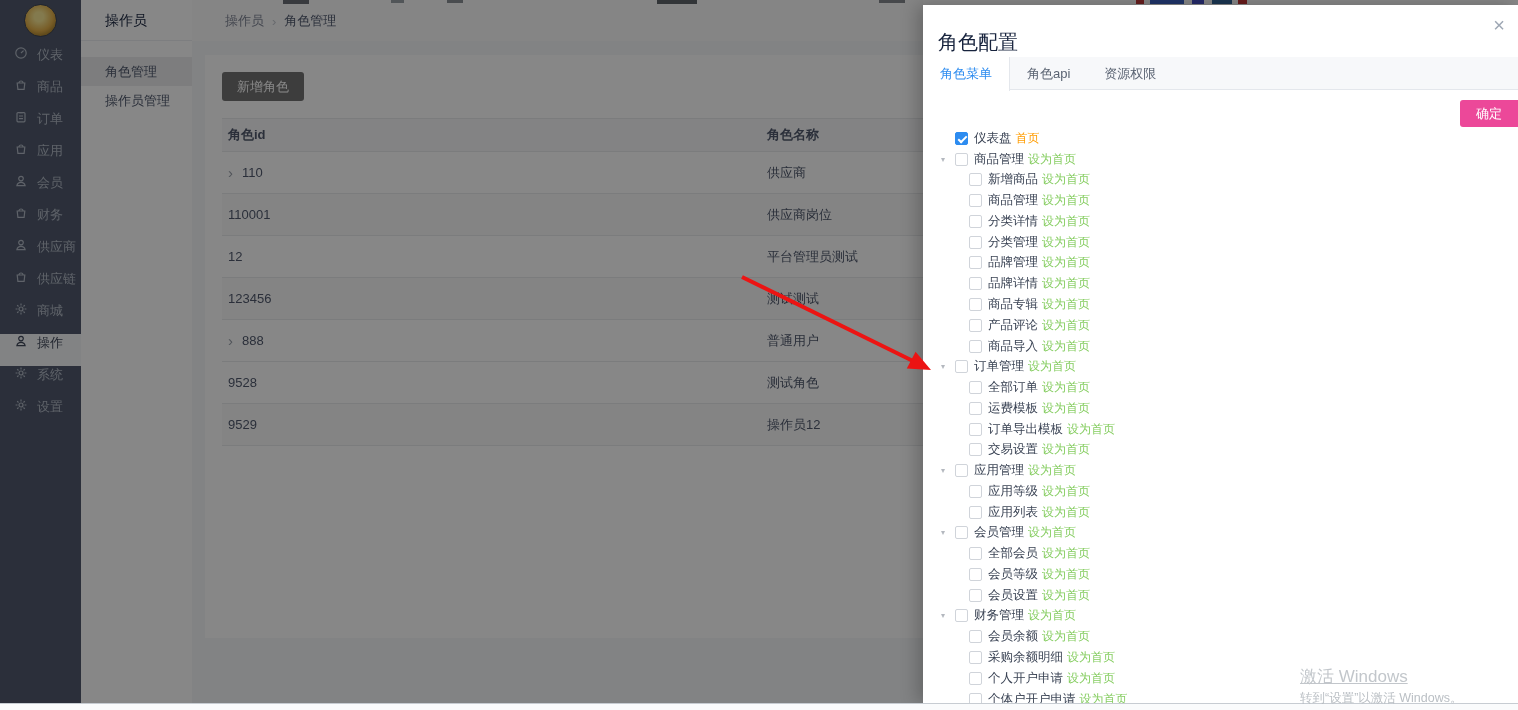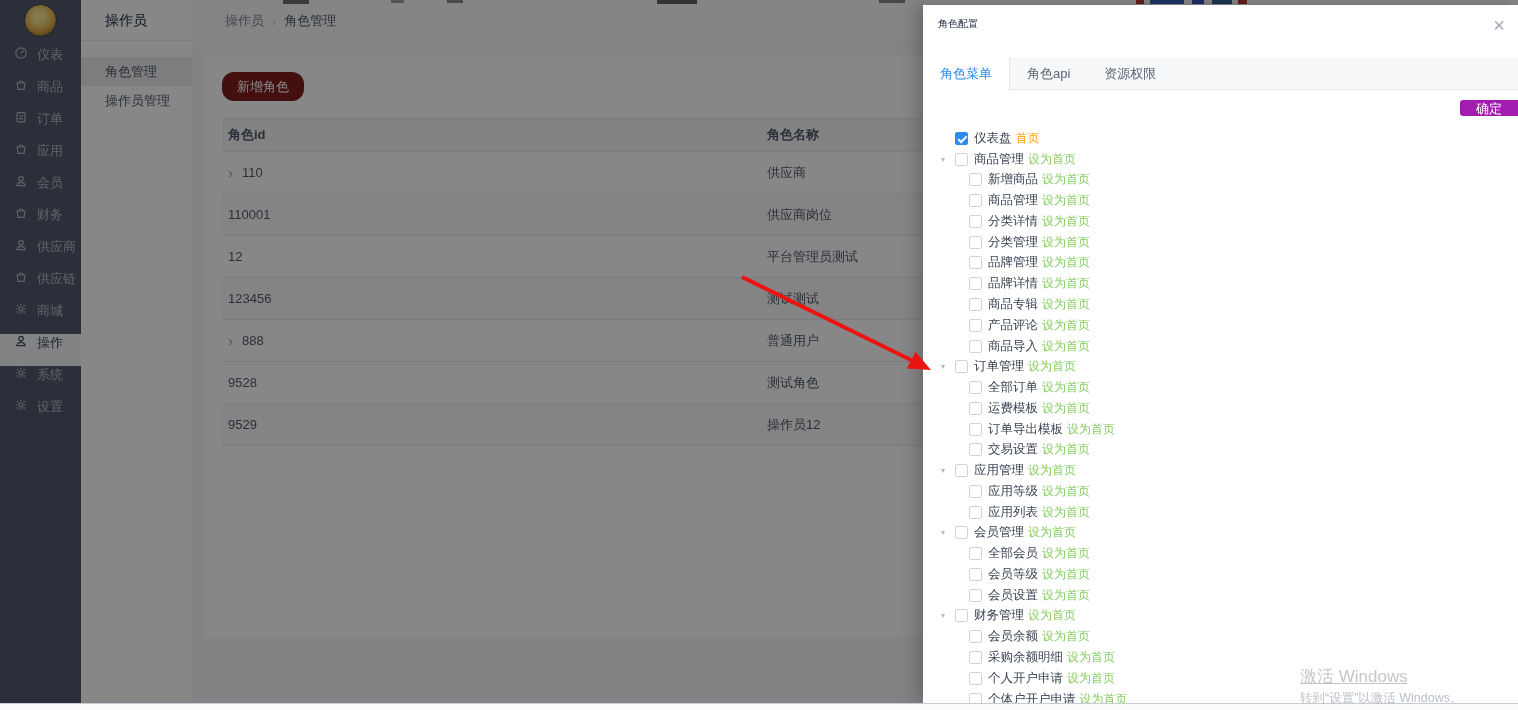--- a/index.html
+++ b/index.html
@@ -23,22 +23,22 @@
   .submenu-item.first{margin-top:16px;}
   .submenu-item.active{background:#ececee;}
 
   
   .topbar{position:absolute;left:192px;top:0;width:1326px;height:41px;background:#fbfbfc;z-index:1;}
   .breadcrumb{position:absolute;left:33px;top:12px;display:flex;gap:8px;align-items:center;font-size:13px;}
   .bc-a{color:#808695;cursor:pointer;}
   .bc-sep{color:#c3c7ce;font-size:13px;}
   .bc-b{color:#515a6e;}
   .card{position:absolute;left:205px;top:55px;width:1313px;height:583px;background:#ffffff;z-index:1;}
-  .btn-add{position:absolute;left:17px;top:17px;height:29px;padding:0 15px;background:#7f1d1d;border:none;
-           color:#fff;font-size:13px;border-radius:12px;cursor:pointer;}
+  .btn-add{position:absolute;left:17px;top:17px;height:29px;padding:0 15px;background:#737373;border:none;
+           color:#fff;font-size:13px;border-radius:3px;cursor:pointer;}
   .rtable{position:absolute;left:17px;top:63px;width:1279px;}
   .thead{display:flex;height:34px;align-items:center;background:#f8f8f9;border-top:1px solid #e8eaec;border-bottom:1px solid #e8eaec;font-weight:bold;color:#515a6e;}
   .trow{display:flex;height:42px;align-items:center;border-bottom:1px solid #e8eaec;background:#fff;cursor:pointer;}
   .trow.striped{background:#fafafa;}
   .col-id{width:543px;padding-left:6px;display:flex;align-items:center;gap:9px;}
   .col-name{flex:1;padding-left:2px;}
   .chev{color:#9aa1ab;font-size:15px;line-height:1;cursor:pointer;}
 
   
   .topstrip-white{position:absolute;left:923px;top:0;width:595px;height:5px;background:#ffffff;z-index:1;}
@@ -46,26 +46,26 @@
 
   
   .mask-left{position:absolute;left:0;top:0;width:923px;height:703px;background:rgba(0,0,0,0.47);z-index:10;}
   .mask-top{position:absolute;left:923px;top:0;width:595px;height:5px;background:rgba(0,0,0,0.47);z-index:10;}
   .bottom-strip{position:absolute;left:0;top:703px;width:1518px;height:7px;z-index:20;
                 background:linear-gradient(#c7ccd2 0 1px,#fafbfc 1px);}
 
   
   .drawer{position:absolute;left:923px;top:5px;width:595px;height:698px;background:#fff;z-index:15;
           box-shadow:-6px 0 16px rgba(0,0,0,0.22);}
-  .drawer-title{position:absolute;left:15px;top:12px;font-size:10px;color:#17233d;}
+  .drawer-title{position:absolute;left:15px;top:24px;font-size:20px;color:#17233d;}
   .drawer-close{position:absolute;right:9px;top:6px;font-size:20px;color:#9ea7b4;cursor:pointer;line-height:1;padding:4px;}
   .tabbar{position:absolute;left:0;top:52px;width:595px;height:33px;background:#f7f8fa;border-bottom:1px solid #e4e7ec;display:flex;}
   .tab{height:33px;line-height:33px;padding:0 17px;color:#5a6372;cursor:pointer;}
   .tab.active{background:#fff;color:#2d8cf0;border-right:1px solid #e4e7ec;height:34px;}
-  .btn-confirm{position:absolute;right:0;top:95px;height:16px;padding:0 16px;background:#a21caf;border:none;
+  .btn-confirm{position:absolute;right:0;top:95px;height:27px;padding:0 16px;background:#ec4899;border:none;
                color:#fff;font-size:13px;border-radius:3px 0 0 3px;cursor:pointer;}
   .tree{position:absolute;left:18px;top:123px;right:4px;bottom:0;overflow:hidden;}
   .tree-row{height:20.78px;display:flex;align-items:center;}
   .tree-row.lvl2{padding-left:14px;}
   .caret{width:14px;flex:none;font-size:8px;color:#b4b8bf;cursor:pointer;}
   .checkbox{width:13px;height:13px;border:1px solid #d0d4da;border-radius:2px;background:#fff;margin-right:6px;
             position:relative;flex:none;cursor:pointer;}
   .checkbox.checked{background:#2d8cf0;border-color:#2d8cf0;}
   .checkbox.checked::after{content:"";position:absolute;left:4px;top:1px;width:3px;height:7px;
             border:solid #fff;border-width:0 2px 2px 0;transform:rotate(45deg);}

